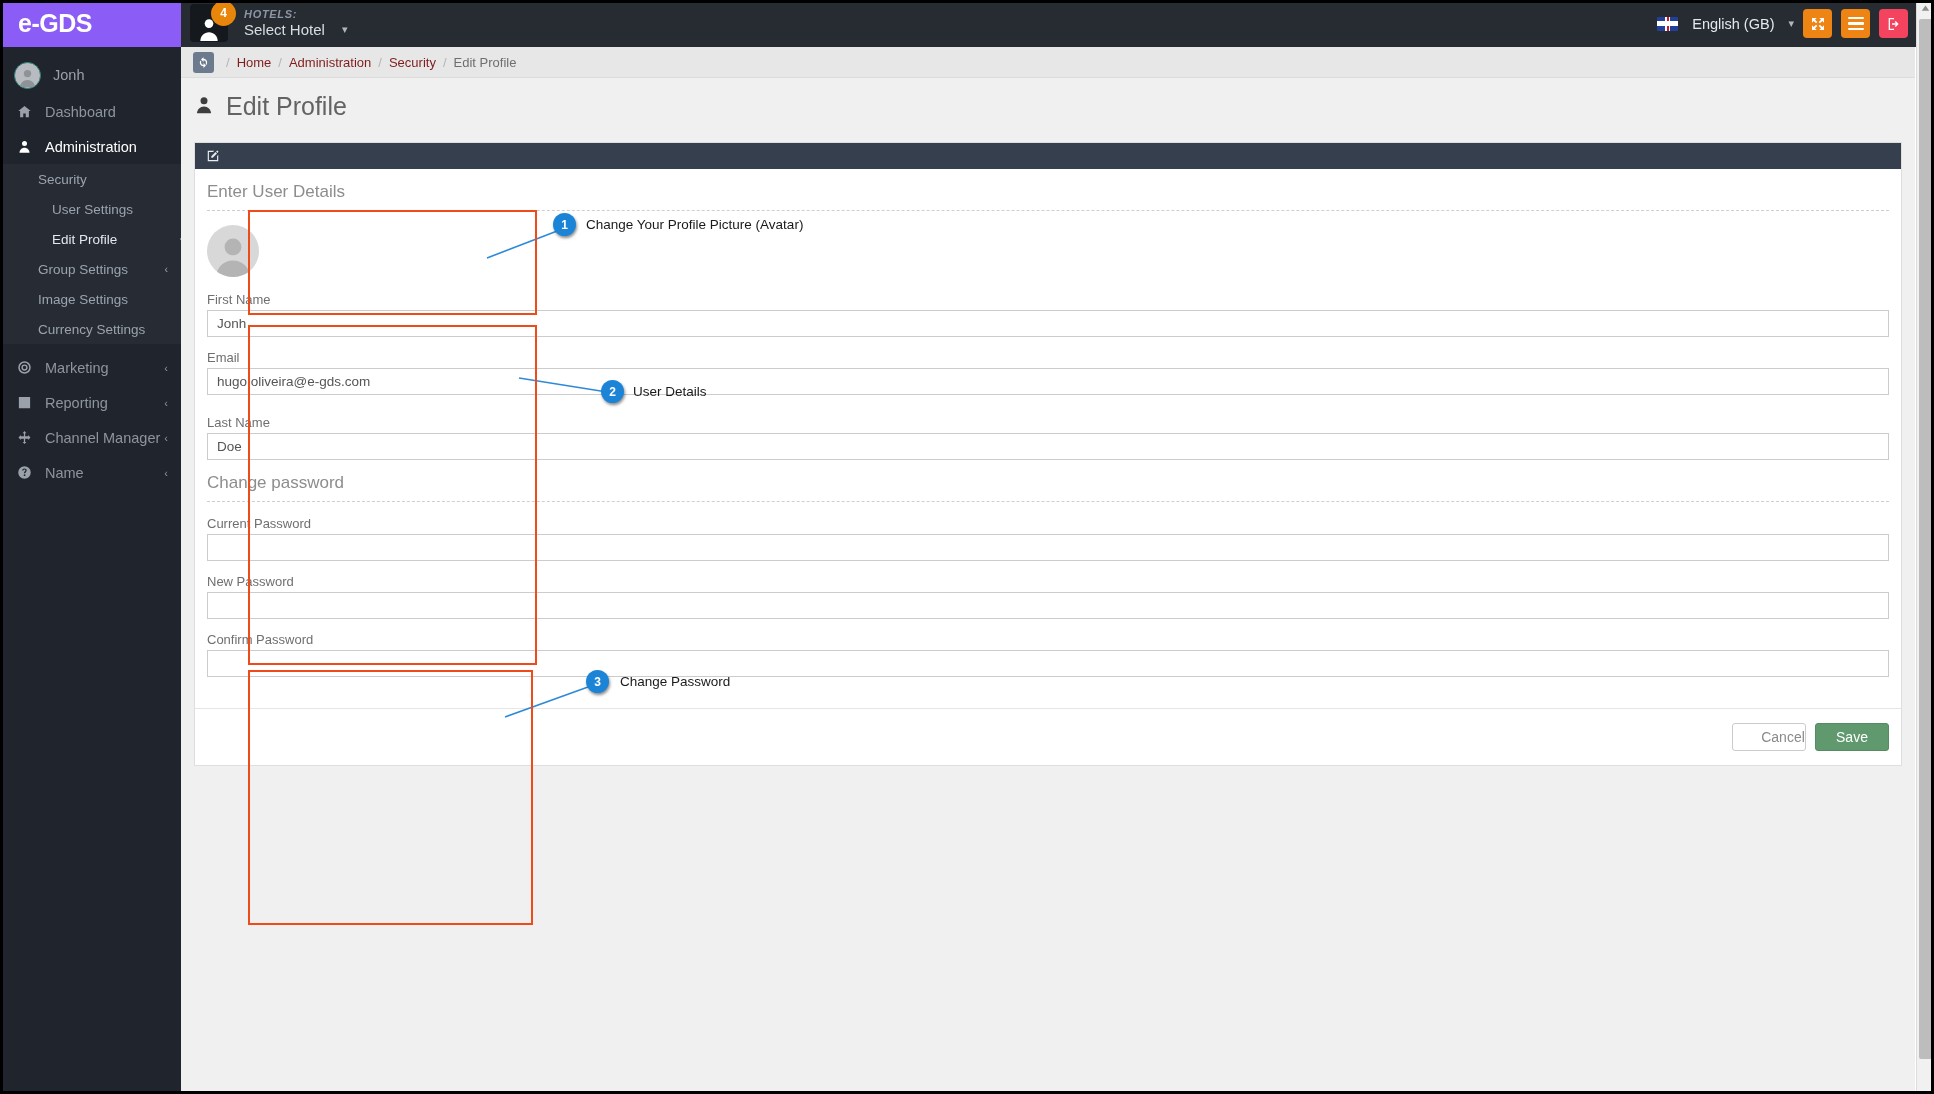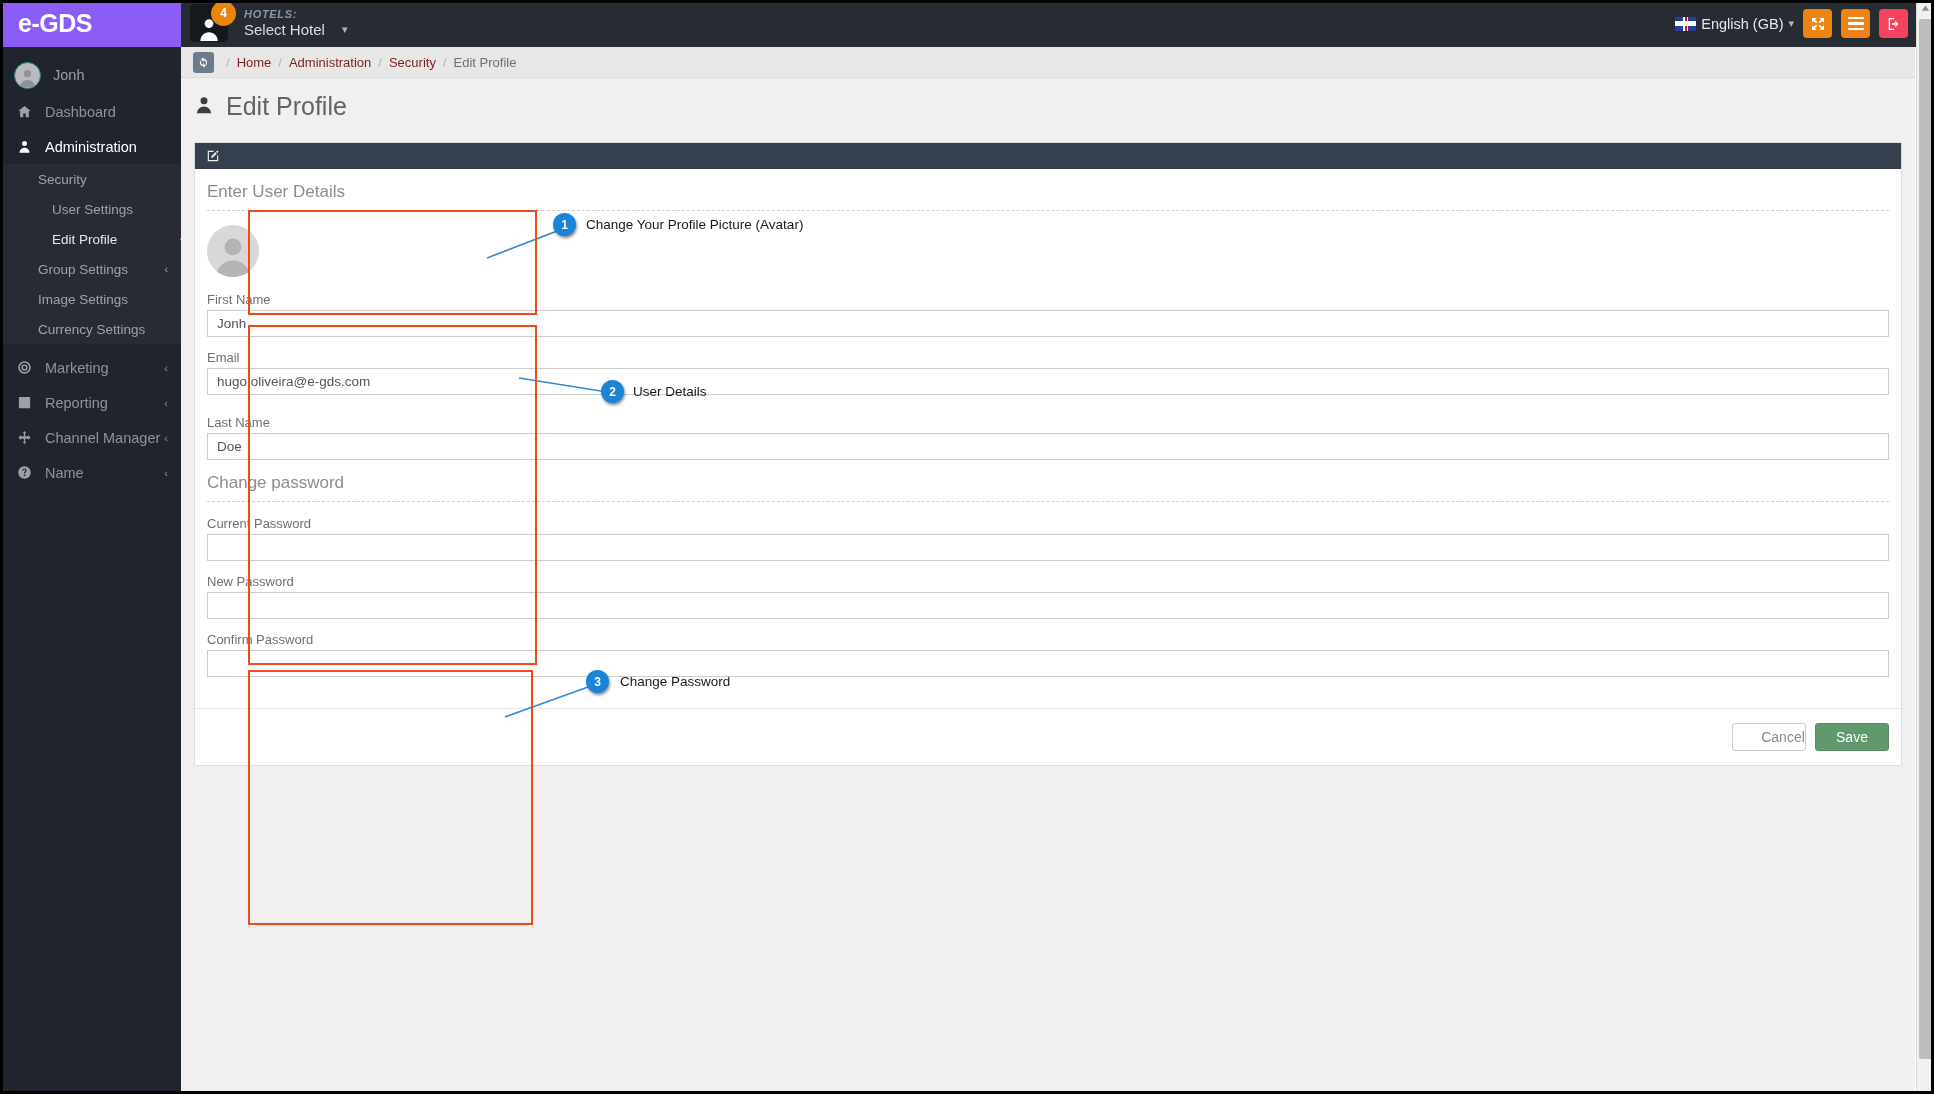--- a/index.html
+++ b/index.html
@@ -59,21 +59,21 @@
   .hotels-select {
     color: #d8dde3; font-size: 15px; margin-top: 2px;
     display: flex; align-items: center; gap: 17px;
   }
   .caret-d { font-size: 11px; color: #aeb6c0; }
   .topbar-right {
     margin-left: auto; display: flex; align-items: center;
     gap: 9px; padding-right: 26px;
   }
   .lang-sel {
-    display: flex; align-items: center; gap: 5px;
+    display: flex; align-items: center; gap: 14px;
     color: #e4e8ed; font-size: 14.5px;
   }
   .flag {
     width: 21px; height: 14px; position: relative;
     background: #22409a; overflow: hidden; border-radius: 1px;
     display: inline-block;
   }
   .flag::before, .flag::after {
     content: ""; position: absolute; background: #fff;
   }

